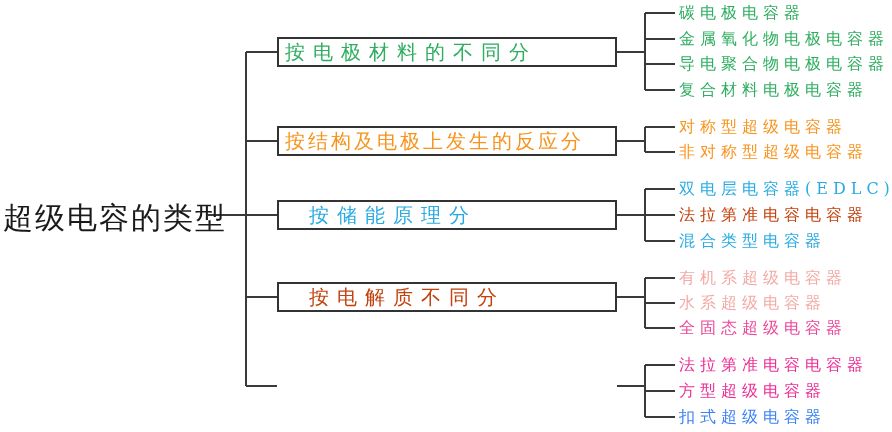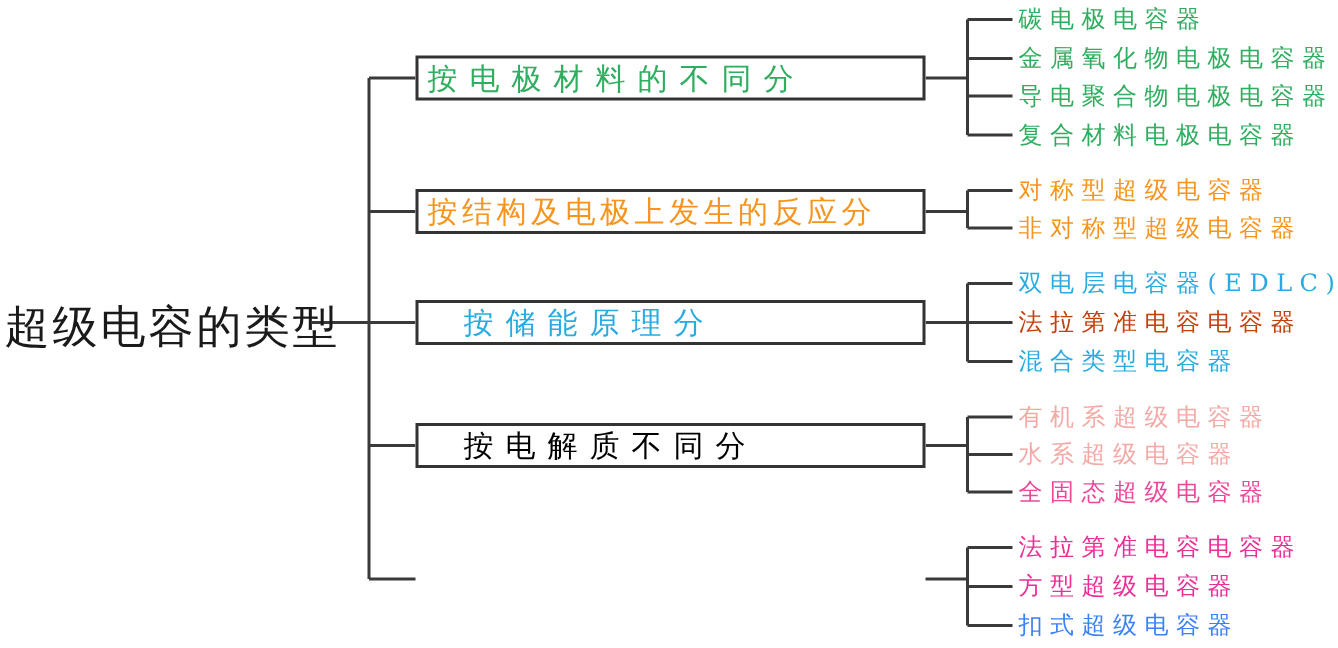--- a/index.html
+++ b/index.html
@@ -84,21 +84,21 @@
         <path d="M645 391 H675"></path>
         <path d="M645 417 H675"></path>
     </g>
   </svg>
 
   <div class="root-label">超级电容的类型</div>
 
   <div class="cat-box b0" style="color: rgb(47, 174, 96);">按电极材料的不同分</div>
   <div class="cat-box b1" style="color: rgb(247, 148, 30);">按结构及电极上发生的反应分</div>
   <div class="cat-box b2" style="color: rgb(41, 171, 226);">按储能原理分</div>
-  <div class="cat-box b3" style="color: #000000;">按电解质不同分</div>
+  <div class="cat-box b3" style="color: #c2410c;">按电解质不同分</div>
 
   <div class="leaf l0-0" style="color: rgb(47, 174, 96);">碳电极电容器</div>
   <div class="leaf l0-1" style="color: rgb(47, 174, 96);">金属氧化物电极电容器</div>
   <div class="leaf l0-2" style="color: rgb(47, 174, 96);">导电聚合物电极电容器</div>
   <div class="leaf l0-3" style="color: rgb(47, 174, 96);">复合材料电极电容器</div>
 
   <div class="leaf l1-0" style="color: rgb(247, 148, 30);">对称型超级电容器</div>
   <div class="leaf l1-1" style="color: rgb(247, 148, 30);">非对称型超级电容器</div>
 
   <div class="leaf l2-0" style="color: rgb(41, 171, 226);">双电层电容器(EDLC)</div>

